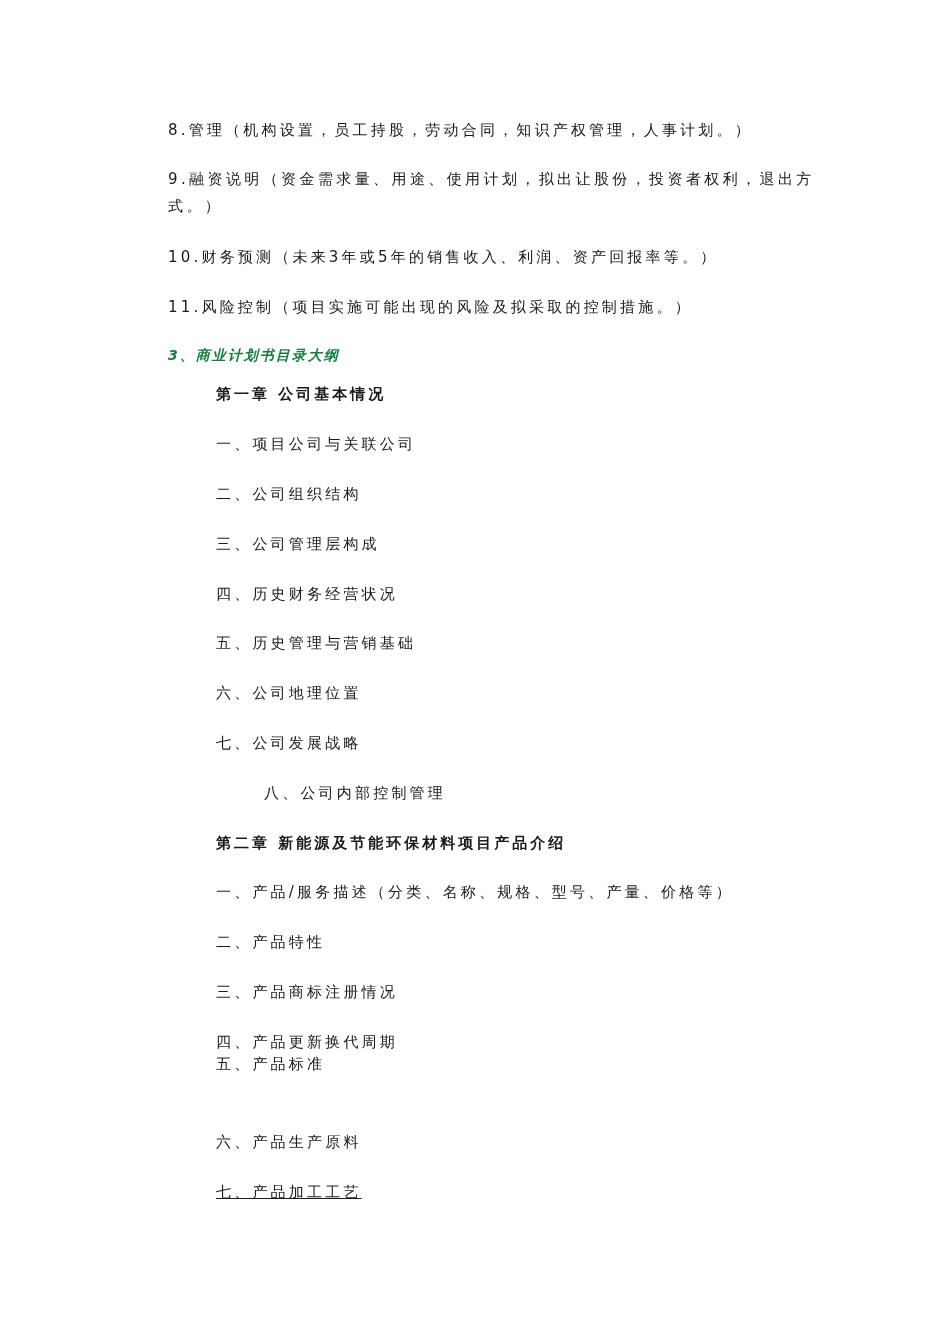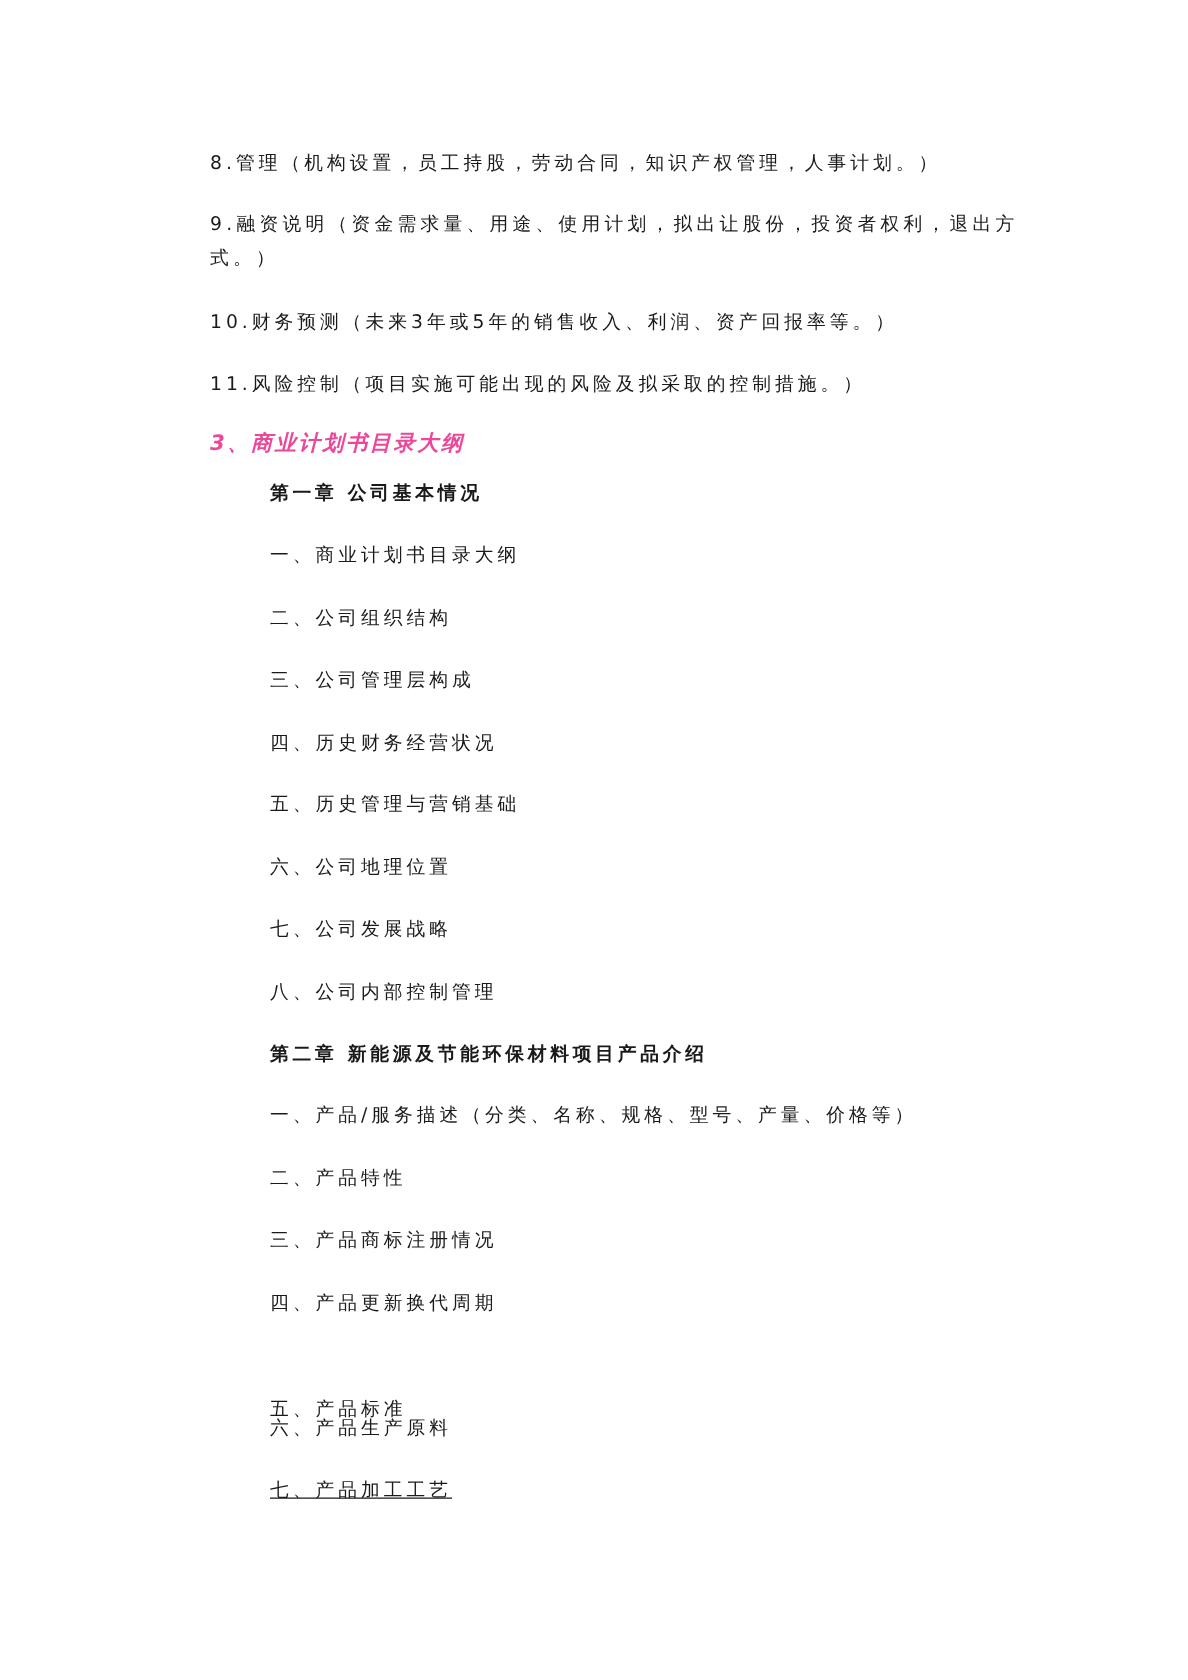--- a/index.html
+++ b/index.html
@@ -12,52 +12,52 @@
       position: absolute;
       font-size: 15px;
       letter-spacing: 3.2px;
       white-space: nowrap;
       line-height: 20px;
     }
     .para { left: 168px; }
     .wrap { white-space: normal; width: 650px; line-height: 27px; letter-spacing: 3.4px; }
     .h-red {
       left: 168px;
-      color: #ec4899;
+      color: #15803d;
       font-weight: bold;
       font-style: italic;
-      font-size: 17px;
+      font-size: 14px;
       letter-spacing: 2px;
       text-align: center;
     }
     .chapter { left: 168px; font-weight: bold; letter-spacing: 3px; margin-left: 48px; }
     .item { left: 216px; }
   </style>
 </head>
 <body>
 
 <div>
   <div class="line para" style="top:120px;">8.管理（机构设置，员工持股，劳动合同，知识产权管理，人事计划。）</div>
   <div class="line para wrap" style="top:166px;">9.融资说明（资金需求量、用途、使用计划，拟出让股份，投资者权利，退出方式。）</div>
   <div class="line para" style="top:247px;">10.财务预测（未来3年或5年的销售收入、利润、资产回报率等。）</div>
   <div class="line para" style="top:297px;">11.风险控制（项目实施可能出现的风险及拟采取的控制措施。）</div>
 
   <div class="line h-red" style="top:345px;">3、商业计划书目录大纲</div>
 
   <div class="line chapter" style="top:384px;">第一章 公司基本情况</div>
-  <div class="line item" style="top:434px;">一、商业计划书目录大纲</div>
+  <div class="line item" style="top:434px;">一、项目公司与关联公司</div>
   <div class="line item" style="top:484px;">二、公司组织结构</div>
   <div class="line item" style="top:534px;text-align:center;">三、公司管理层构成</div>
   <div class="line item" style="top:584px;">四、历史财务经营状况</div>
   <div class="line item" style="top:633px;text-align:center;">五、历史管理与营销基础</div>
   <div class="line item" style="top:683px;">六、公司地理位置</div>
   <div class="line item" style="top:733px;">七、公司发展战略</div>
-  <div class="line item" style="top:783px;">八、公司内部控制管理</div>
+  <div class="line item" style="top:783px;margin-left:48px;">八、公司内部控制管理</div>
 
   <div class="line chapter" style="top:833px;">第二章 新能源及节能环保材料项目产品介绍</div>
   <div class="line item" style="top:882px;">一、产品/服务描述（分类、名称、规格、型号、产量、价格等）</div>
   <div class="line item" style="top:932px;">二、产品特性</div>
   <div class="line item" style="top:982px;">三、产品商标注册情况</div>
   <div class="line item" style="top:1032px;">四、产品更新换代周期</div>
-  <div class="line item" style="top:1117px;">五、产品标准</div>
+  <div class="line item" style="top:1054px;">五、产品标准</div>
   <div class="line item" style="top:1132px;">六、产品生产原料</div>
   <div class="line item" style="top:1182px;text-decoration:underline;">七、产品加工工艺</div>
 </div>
 
 </body></html>

